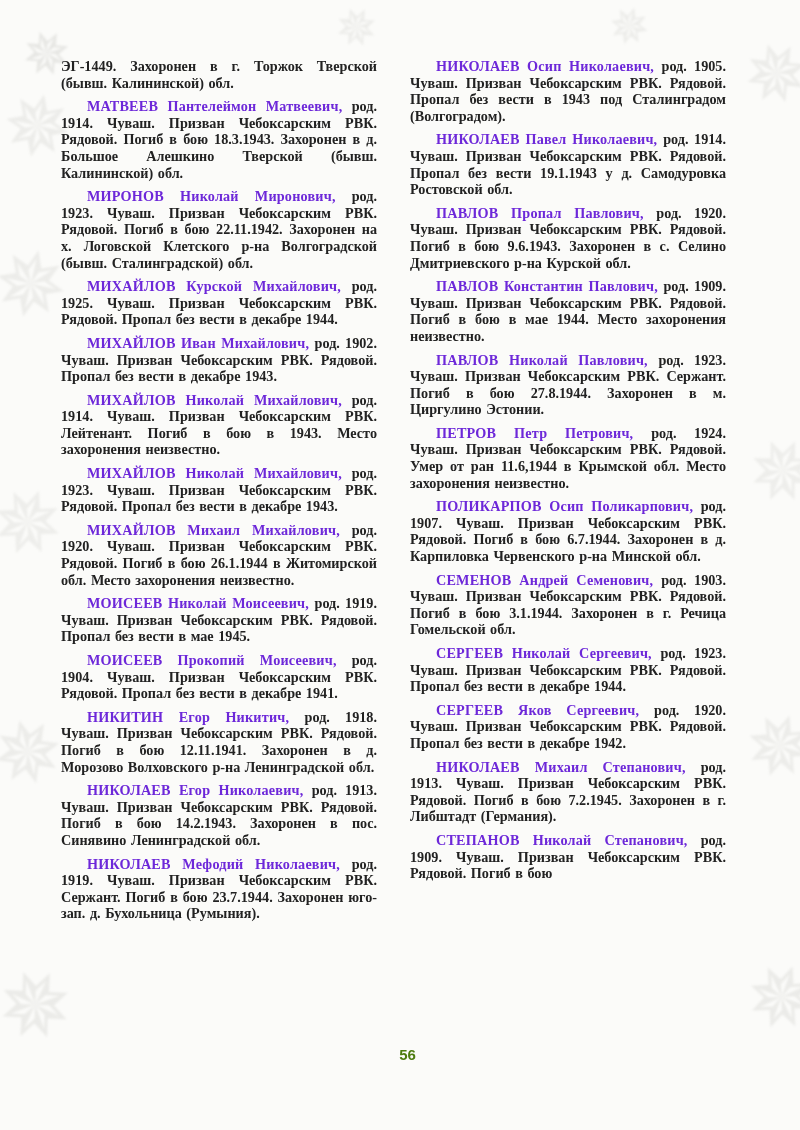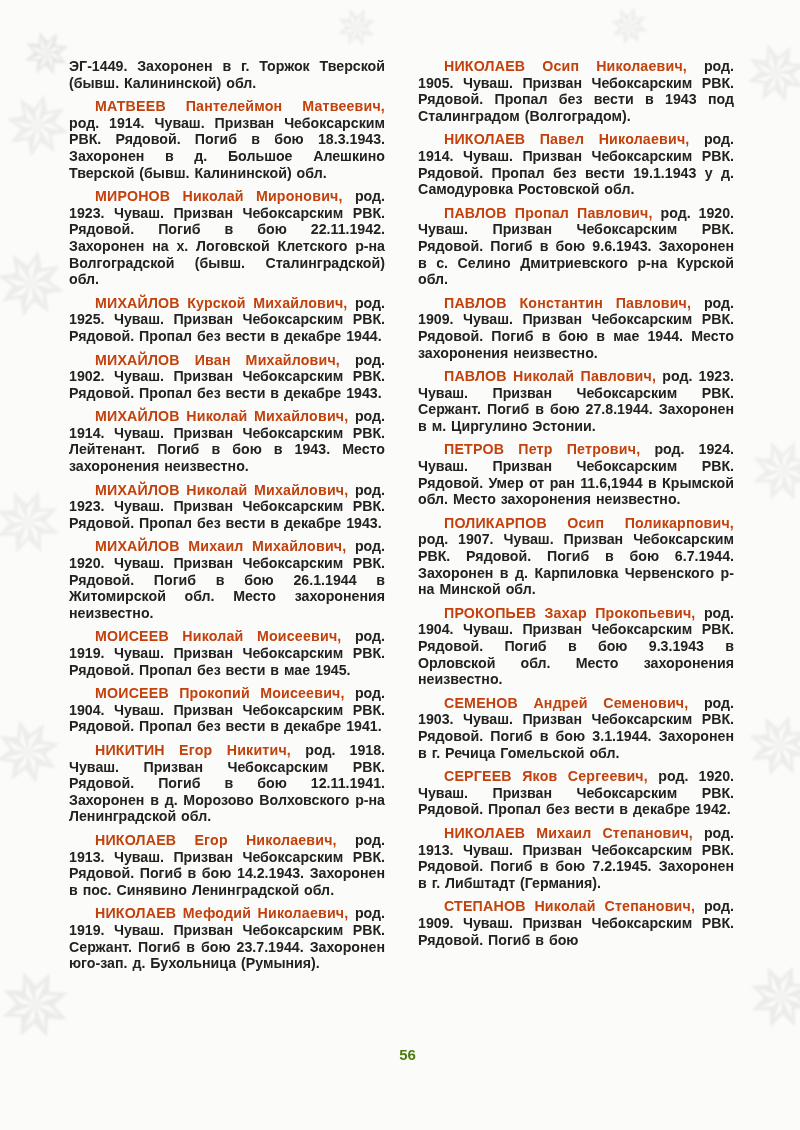--- a/index.html
+++ b/index.html
@@ -12,46 +12,47 @@
     width: 800px;
     height: 1130px;
     margin: 0 auto;
     background: #fbfbf9;
     overflow: hidden;
     font-family: "Liberation Sans", sans-serif;
     color: #161616;
   }
   .content {
     position: absolute;
-    left: 69px;
+    left: 61px;
     top: 58px;
     width: 665px;
     display: flex;
     justify-content: space-between;
+    font-family: Liberation Serif, serif;
   }
   .column {
     width: 316px;
     font-size: 14.2px;
     font-weight: bold;
     line-height: 16.6px;
     text-align: justify;
     hyphens: auto;
     -webkit-hyphens: auto;
   }
   .entry {
     margin: 0 0 7px 0;
     text-indent: 26px;
     word-spacing: 1px;
     color: #222;
   }
   .entry.continuation {
     text-indent: 0;
   }
   .entry-name {
-    color: #c2410c;
+    color: #6d28d9;
     letter-spacing: 0.2px;
   }
   .footer {
     position: absolute;
     left: 75px;
     width: 665px;
     top: 1046px;
     text-align: center;
     font-size: 15px;
     font-weight: bold;
@@ -115,22 +116,22 @@
         <p class="entry"><span class="entry-name">НИКОЛАЕВ Мефодий Николаевич, </span>род. 1919. Чуваш. Призван Чебоксарским РВК. Сержант. Погиб в бою 23.7.1944. Захоронен юго-зап. д. Бухольница (Румыния).</p>
       </div>
     <div class="column">
         <p class="entry"><span class="entry-name">НИКОЛАЕВ Осип Николаевич, </span>род. 1905. Чуваш. Призван Чебоксарским РВК. Рядовой. Пропал без вести в 1943 под Сталинградом (Волгоградом).</p>
         <p class="entry"><span class="entry-name">НИКОЛАЕВ Павел Николаевич, </span>род. 1914. Чуваш. Призван Чебоксарским РВК. Рядовой. Пропал без вести 19.1.1943 у д. Самодуровка Ростовской обл.</p>
         <p class="entry"><span class="entry-name">ПАВЛОВ Пропал Павлович, </span>род. 1920. Чуваш. Призван Чебоксарским РВК. Рядовой. Погиб в бою 9.6.1943. Захоронен в с. Селино Дмитриевского р-на Курской обл.</p>
         <p class="entry"><span class="entry-name">ПАВЛОВ Константин Павлович, </span>род. 1909. Чуваш. Призван Чебоксарским РВК. Рядовой. Погиб в бою в мае 1944. Место захоронения неизвестно.</p>
         <p class="entry"><span class="entry-name">ПАВЛОВ Николай Павлович, </span>род. 1923. Чуваш. Призван Чебоксарским РВК. Сержант. Погиб в бою 27.8.1944. Захоронен в м. Циргулино Эстонии.</p>
         <p class="entry"><span class="entry-name">ПЕТРОВ Петр Петрович, </span>род. 1924. Чуваш. Призван Чебоксарским РВК. Рядовой. Умер от ран 11.6,1944 в Крымской обл. Место захоронения неизвестно.</p>
         <p class="entry"><span class="entry-name">ПОЛИКАРПОВ Осип Поликарпович, </span>род. 1907. Чуваш. Призван Чебоксарским РВК. Рядовой. Погиб в бою 6.7.1944. Захоронен в д. Карпиловка Червенского р-на Минской обл.</p>
-        <p class="entry"><span class="entry-name">ПРОКОПЬЕВ Захар Прокопьевич, </span>род. 1904. Чуваш. Призван Чебоксарским РВК. Рядовой. Погиб в бою 9.3.1943 в Орловской обл. Место захоронения неизвестно.</p>
         <p class="entry"><span class="entry-name">СЕМЕНОВ Андрей Семенович, </span>род. 1903. Чуваш. Призван Чебоксарским РВК. Рядовой. Погиб в бою 3.1.1944. Захоронен в г. Речица Гомельской обл.</p>
+        <p class="entry"><span class="entry-name">СЕРГЕЕВ Николай Сергеевич, </span>род. 1923. Чуваш. Призван Чебоксарским РВК. Рядовой. Пропал без вести в декабре 1944.</p>
         <p class="entry"><span class="entry-name">СЕРГЕЕВ Яков Сергеевич, </span>род. 1920. Чуваш. Призван Чебоксарским РВК. Рядовой. Пропал без вести в декабре 1942.</p>
         <p class="entry"><span class="entry-name">НИКОЛАЕВ Михаил Степанович, </span>род. 1913. Чуваш. Призван Чебоксарским РВК. Рядовой. Погиб в бою 7.2.1945. Захоронен в г. Либштадт (Германия).</p>
         <p class="entry"><span class="entry-name">СТЕПАНОВ Николай Степанович, </span>род. 1909. Чуваш. Призван Чебоксарским РВК. Рядовой. Погиб в бою</p>
       </div>
   </div>
 
   <div class="footer">56</div>
 
 </div>
 

